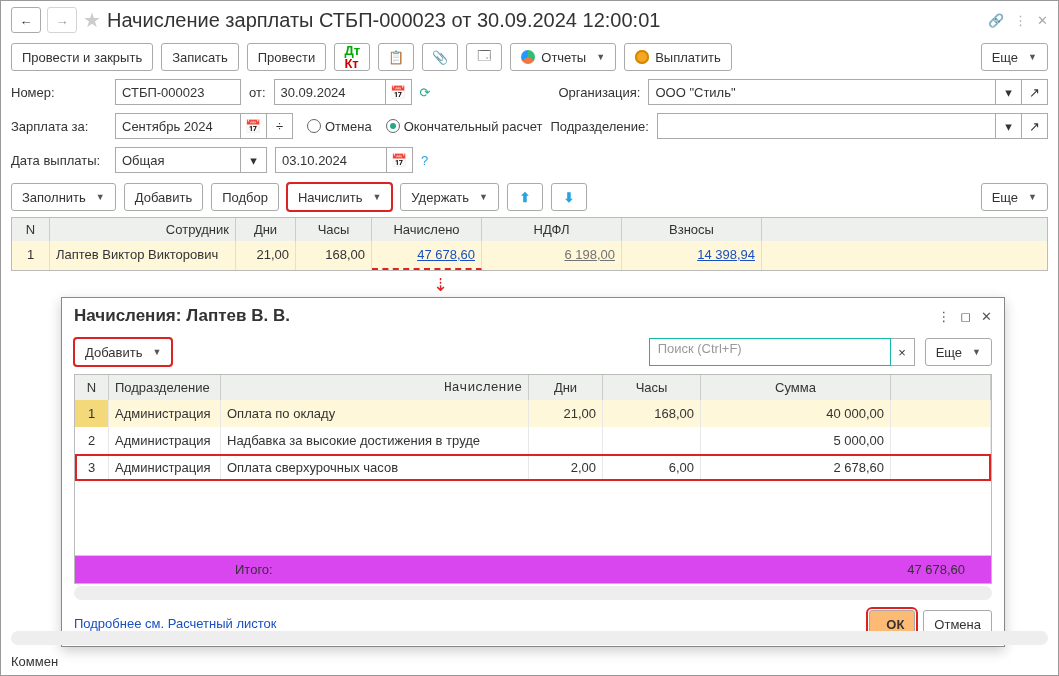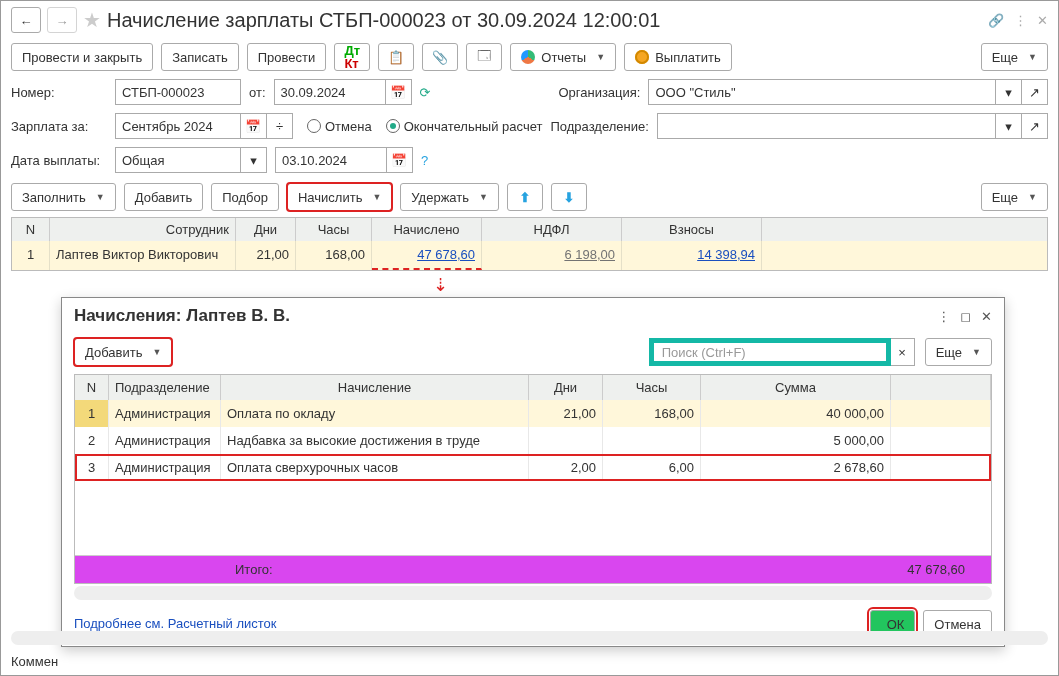--- a/index.html
+++ b/index.html
@@ -60,46 +60,46 @@
 
 .callout-arrow { position:absolute; left:432px; top:273px; color:#d22; font-size:18px; }
 
 
 .dialog { position:absolute; left:60px; top:296px; width:944px; height:350px; border:1px solid #888; background:#fff; box-shadow:0 4px 12px rgba(0,0,0,.2); display:flex; flex-direction:column; }
 .dlg-titlebar { display:flex; align-items:center; padding:8px 12px; }
 .dlg-title { font-size:17px; font-weight:bold; flex:1; }
 .dlg-ic { margin-left:10px; cursor:pointer; color:#555; }
 .dlg-toolbar { display:flex; align-items:center; padding:4px 12px; gap:10px; }
 .search-wrap { display:flex; margin-left:auto; }
-.search-input { border:5px solid #14b8a6; height:28px; padding:2px 8px; width:242px; color:#999; }
+.search-input { border:1px solid #14b8a6; height:28px; padding:2px 8px; width:242px; color:#999; }
 .search-x { border:1px solid #aaa; border-left:none; height:28px; width:24px; display:flex; align-items:center; justify-content:center; cursor:pointer; }
 
 
 .dgrid { border:1px solid #bbb; margin:4px 12px 0 12px; flex:1; display:flex; flex-direction:column; }
 .dg-head { display:flex; background:#eef0ee; }
 .dgh { border-right:1px solid #ccc; padding:5px 6px; text-align:center; }
-.dgh.n{width:34px;} .dgh.dep{width:112px;text-align:left;} .dgh.accr{width:308px;text-align:center;}
+.dgh.n{width:34px;} .dgh.dep{width:112px;text-align:left;} .dgh.accr{width:308px;text-align:right;font-family:Liberation Mono, monospace;}
 .dgh.d{width:74px;} .dgh.h{width:98px;} .dgh.s{width:190px; text-align:center;} .dgh.rest{flex:1;}
 .dg-row { display:flex; }
 .dgc { border-right:1px solid #e8e8e8; padding:6px; }
 .dgc.n{width:34px;text-align:center;} .dgc.dep{width:112px;} .dgc.accr{width:308px;}
 .dgc.d{width:74px;text-align:right;} .dgc.h{width:98px;text-align:right;} .dgc.s{width:190px;text-align:right;} .dgc.rest{flex:1;}
 .dg-row.sel { background:#fff7da; }
 .dg-row.sel .dgc.n { background:#f3d97a; }
 .dg-row.hl { outline:2px solid #d22; outline-offset:-2px; }
 .dg-body { flex:1; overflow:auto; }
 .dg-foot { display:flex; border-top:1px solid #ccc; background:#d946ef; }
 .dgf { padding:6px; } 
 .dgf.lbl { width:454px; padding-left:160px; } .dgf.s { width:286px; text-align:right; margin-left:auto; padding-right:26px; }
 .dlg-hscroll { height:14px; background:#eee; margin:2px 12px; border-radius:7px; }
 
 
 .dlg-footer { display:flex; align-items:center; padding:8px 12px; }
 .paylink { color:#1a4fbf; border-bottom:1px dashed #1a4fbf; cursor:pointer; }
-.btn.ok { background:#22c55e; font-weight:normal; outline:2px solid #d22; outline-offset:1px;padding-left:16px; }
+.btn.ok { background:#fdba74; font-weight:bold; outline:2px solid #d22; outline-offset:1px;padding-left:16px; }
 
 
 .bottom-row { position:absolute; bottom:6px; left:10px; }
 .hscroll-bottom { position:absolute; bottom:30px; left:10px; right:10px; height:14px; background:#eee; border-radius:7px; }
 </style>
 </head>
 <body>
 <div class="window">
 
 <div class="header-row">

